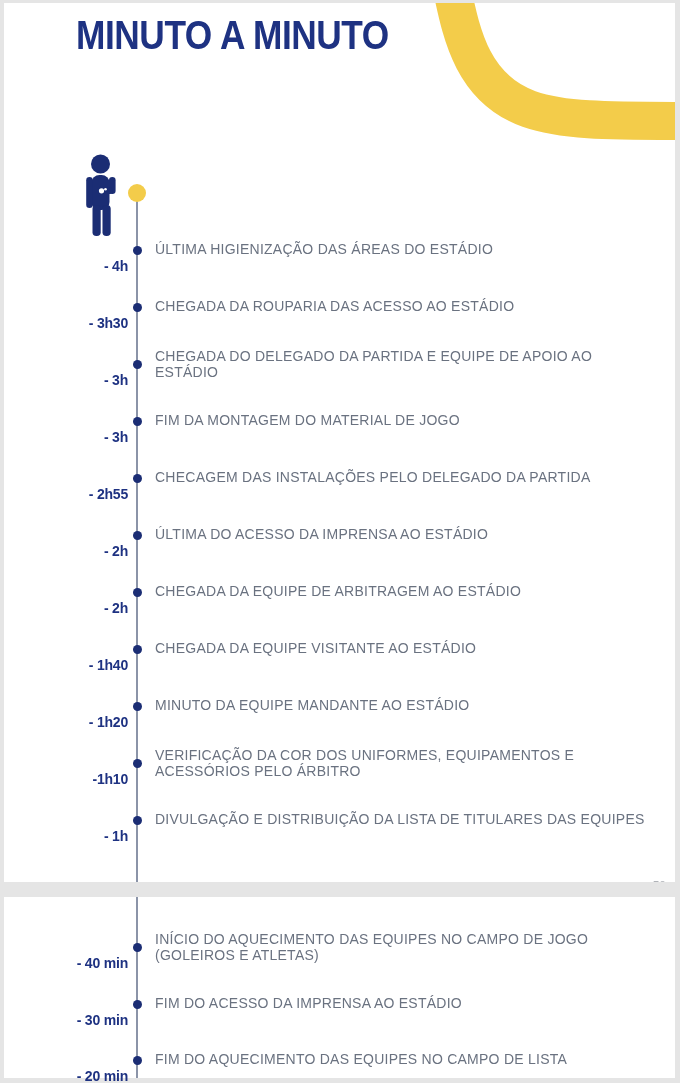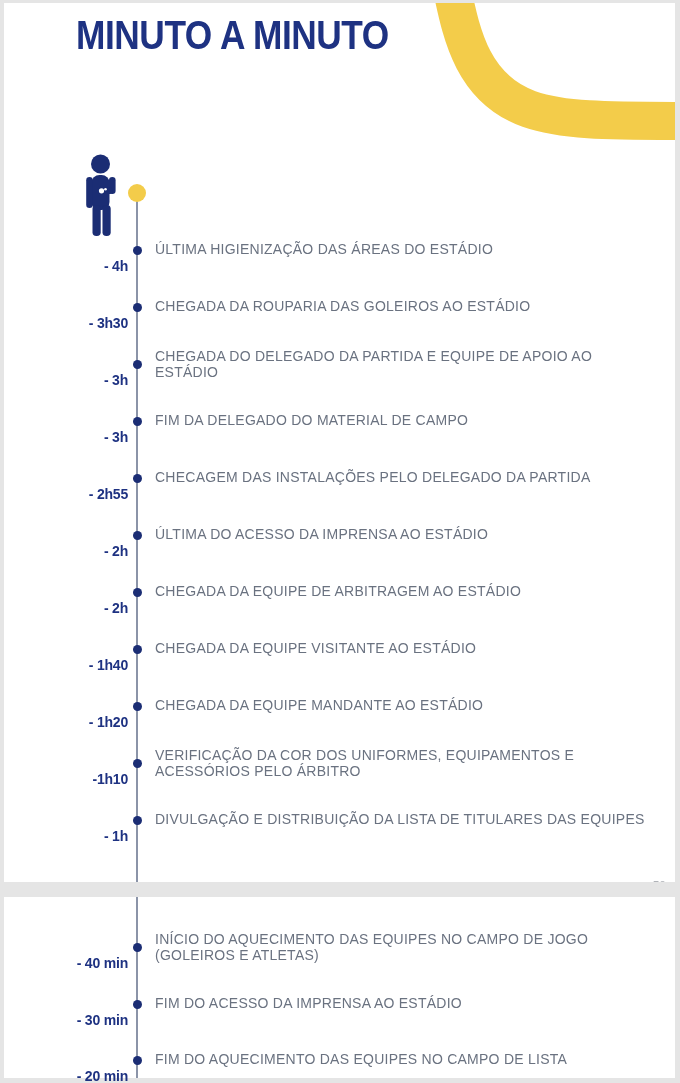--- a/index.html
+++ b/index.html
@@ -84,31 +84,31 @@
 
   <div id="tl1">
       <div class="entry" style="top: 250px;">
         <span class="time">- 4h</span>
         <span class="dot"></span>
         <span class="event">ÚLTIMA HIGIENIZAÇÃO DAS ÁREAS DO ESTÁDIO</span>
       </div>
       <div class="entry" style="top: 307px;">
         <span class="time">- 3h30</span>
         <span class="dot"></span>
-        <span class="event">CHEGADA DA ROUPARIA DAS GOLEIROS AO ESTÁDIO</span>
+        <span class="event">CHEGADA DA ROUPARIA DAS ACESSO AO ESTÁDIO</span>
       </div>
       <div class="entry" style="top: 364px;">
         <span class="time">- 3h</span>
         <span class="dot"></span>
         <span class="event">CHEGADA DO DELEGADO DA PARTIDA E EQUIPE DE APOIO AO ESTÁDIO</span>
       </div>
       <div class="entry" style="top: 421px;">
         <span class="time">- 3h</span>
         <span class="dot"></span>
-        <span class="event">FIM DA DELEGADO DO MATERIAL DE CAMPO</span>
+        <span class="event">FIM DA MONTAGEM DO MATERIAL DE JOGO</span>
       </div>
       <div class="entry" style="top: 478px;">
         <span class="time">- 2h55</span>
         <span class="dot"></span>
         <span class="event">CHECAGEM DAS INSTALAÇÕES PELO DELEGADO DA PARTIDA</span>
       </div>
       <div class="entry" style="top: 535px;">
         <span class="time">- 2h</span>
         <span class="dot"></span>
         <span class="event">ÚLTIMA DO ACESSO DA IMPRENSA AO ESTÁDIO</span>
@@ -119,21 +119,21 @@
         <span class="event">CHEGADA DA EQUIPE DE ARBITRAGEM AO ESTÁDIO</span>
       </div>
       <div class="entry" style="top: 649px;">
         <span class="time">- 1h40</span>
         <span class="dot"></span>
         <span class="event">CHEGADA DA EQUIPE VISITANTE AO ESTÁDIO</span>
       </div>
       <div class="entry" style="top: 706px;">
         <span class="time">- 1h20</span>
         <span class="dot"></span>
-        <span class="event">CHEGADA DA EQUIPE MANDANTE AO ESTÁDIO</span>
+        <span class="event">MINUTO DA EQUIPE MANDANTE AO ESTÁDIO</span>
       </div>
       <div class="entry" style="top: 763px;">
         <span class="time">-1h10</span>
         <span class="dot"></span>
         <span class="event">VERIFICAÇÃO DA COR DOS UNIFORMES, EQUIPAMENTOS E
 ACESSÓRIOS PELO ÁRBITRO</span>
       </div>
       <div class="entry" style="top: 820px;">
         <span class="time">- 1h</span>
         <span class="dot"></span>

